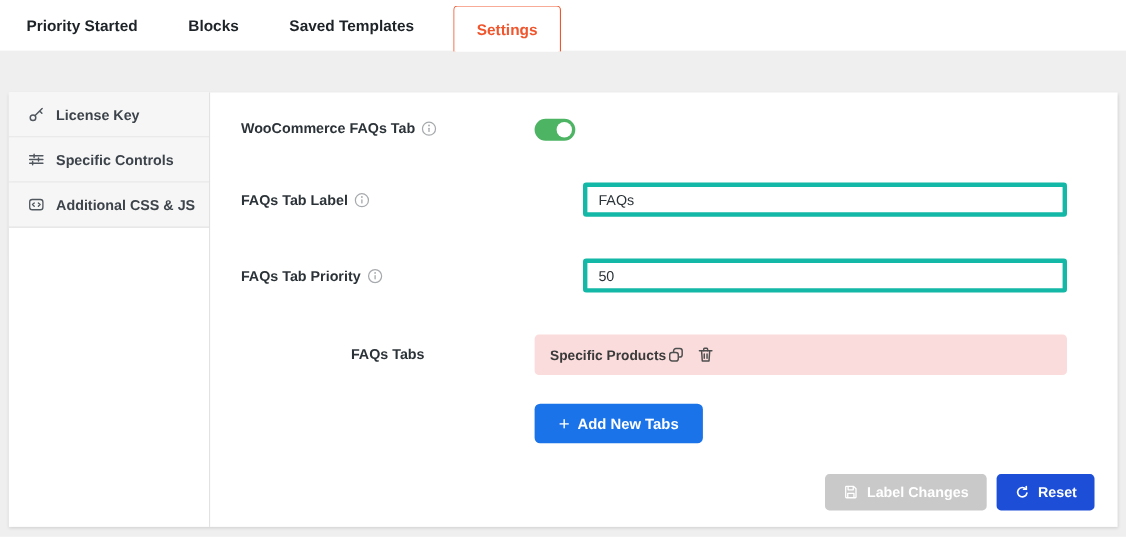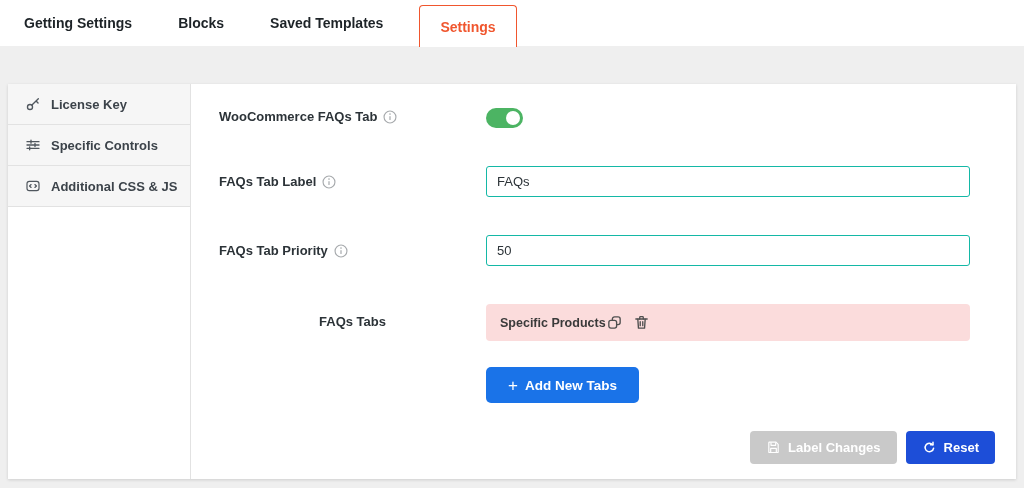--- a/index.html
+++ b/index.html
@@ -43,23 +43,23 @@
   .info { width:14px; height:14px; display:inline-flex; cursor:pointer; }
   .info svg { width:14px; height:14px; }
   .ctrl { flex:1; }
 
   .row-toggle { margin-bottom:38px; align-items:flex-start; }
   .row-toggle .row-label { margin-top:1px; }
 
   .toggle { width:37px; height:20px; background:#4cb463; border-radius:10px; position:relative; cursor:pointer; }
   .toggle .knob { position:absolute; right:3px; top:3px; width:14px; height:14px; background:#fff; border-radius:50%; }
 
-  .row-input { margin-bottom:38px; align-items:center; }
+  .row-input { margin-bottom:38px; align-items:center;gap:44px; }
   .text-input {
-    width:100%; height:31px; border:1px solid #14b8a6; border-radius:3px;
+    width:100%; height:31px; border:4px solid #14b8a6; border-radius:3px;
     padding:0 10px; font-size:13px; color:#2c3338; background:#fff;
     font-family:"Liberation Sans","DejaVu Sans",sans-serif; outline:none;
   }
 
   .row-tabs { margin-bottom:26px; align-items:flex-start; }
   .row-tabs .row-label { margin-top:10px;justify-content:center; }
   .faq-tab-item {
     height:37px; background:#fbdcdc; border-radius:4px; display:flex; align-items:center;
     justify-content:flex-start; padding:0 14px; cursor:pointer;
   }
@@ -84,21 +84,21 @@
     font-family:"Liberation Sans","DejaVu Sans",sans-serif;
   }
   .btn svg { width:15px; height:15px; }
   .btn-save { background:#c9c9c9; cursor:default; }
   .btn-reset { background:#1d4ed8; }
 </style>
 </head>
 <body>
 
 <div class="topbar">
-  <div class="top-tab">Getting Settings</div>
+  <div class="top-tab">Priority Started</div>
   <div class="top-tab">Blocks</div>
   <div class="top-tab">Saved Templates</div>
   <div class="top-tab active">Settings</div>
 </div>
 
 <div class="panel">
 
   <div class="sidebar">
     <div class="side-item">
       <span class="sicon">

